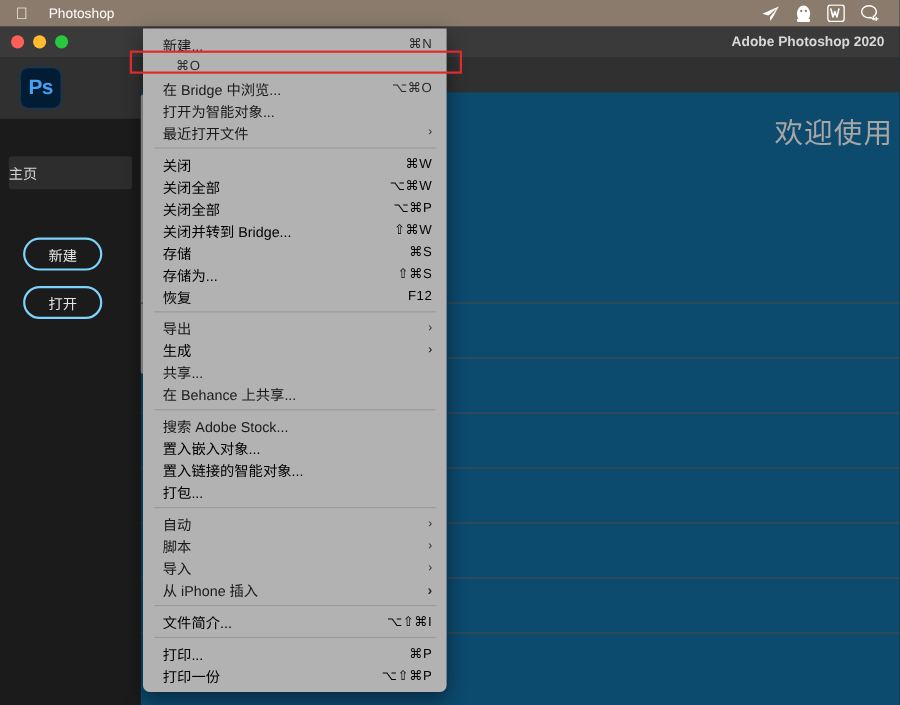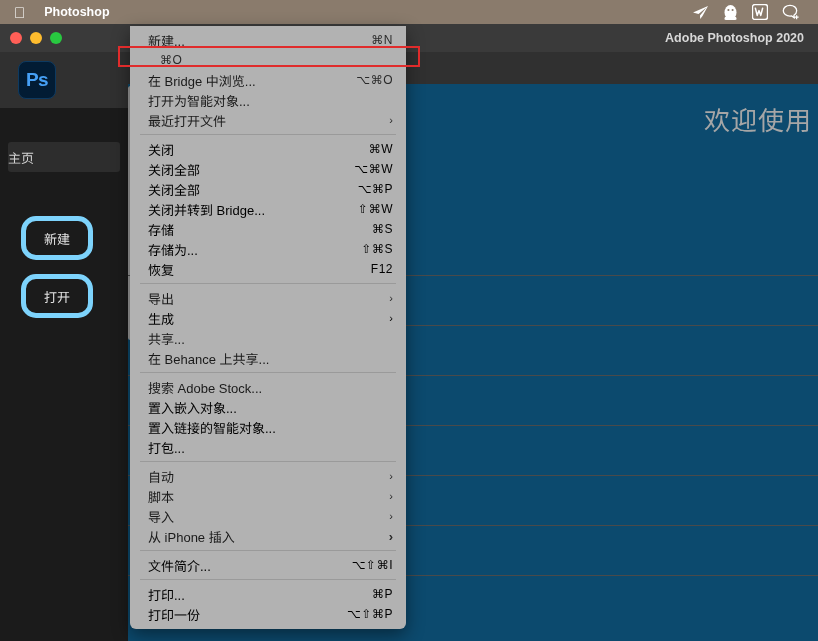--- a/index.html
+++ b/index.html
@@ -23,21 +23,21 @@
     font-size: 12.5px;
     z-index: 40;
   }
   .apple-glyph {
     font-size: 15px; line-height: 1;
     padding: 0 9px 0 8px;
     color: #ffffff;
     display: flex; align-items: center; height: 24px;
   }
   .mb-app {
-    font-weight: bold; font-size: 12.5px;
+    font-weight: normal; font-size: 12.5px;
     padding: 0 10px; height: 24px;
     display: flex; align-items: center;
   }
   .mb-item {
     padding: 0 9px; height: 24px;
     display: flex; align-items: center;
     font-size: 12.5px; white-space: nowrap;
   }
   .mb-item.active { background: #a59a8e; }
   .mb-spacer { flex: 1 1 auto; }
@@ -87,22 +87,22 @@
   }
   .nav-zone { padding-top: 34px; }
   .nav-tab {
     margin: 0 8px; height: 30px;
     background: #2d2d2d; border-radius: 3px;
     display: flex; align-items: center; padding-left: 0;
     color: #d2d2d2; font-size: 13px;
   }
   .pill-zone { padding-top: 44px; display: flex; flex-direction: column; gap: 14px; align-items: flex-start; padding-left: 21px; }
   .pill {
-    width: 72px; height: 44px; border-radius: 15px;
-    border: 5px solid #7dd3fc; background: transparent;
+    width: 72px; height: 30px; border-radius: 15px;
+    border: 2px solid #7dd3fc; background: transparent;
     color: #e4e4e4; font-size: 13px;
     display: flex; align-items: center; justify-content: center;
     font-family: "Liberation Sans", sans-serif;
     cursor: pointer;
   }
 
   .content {
     flex: 1 1 auto; position: relative;
     background: #0c4a6e;
     display: flex; flex-direction: column;

